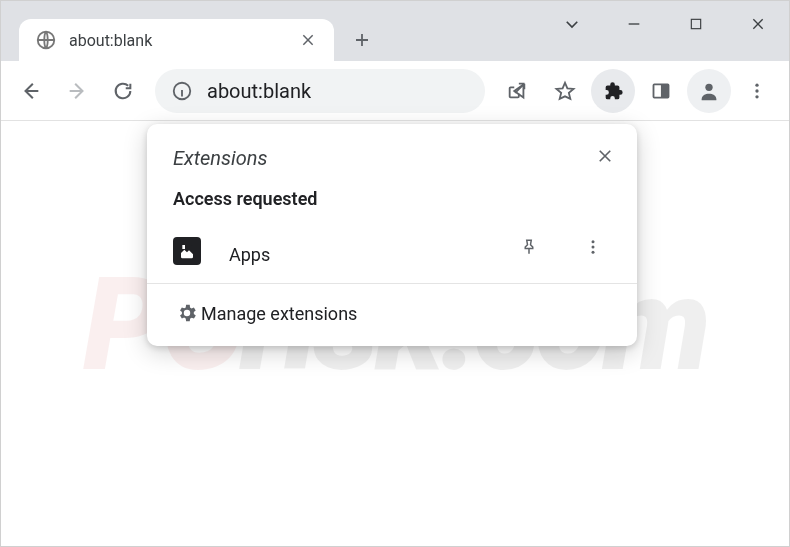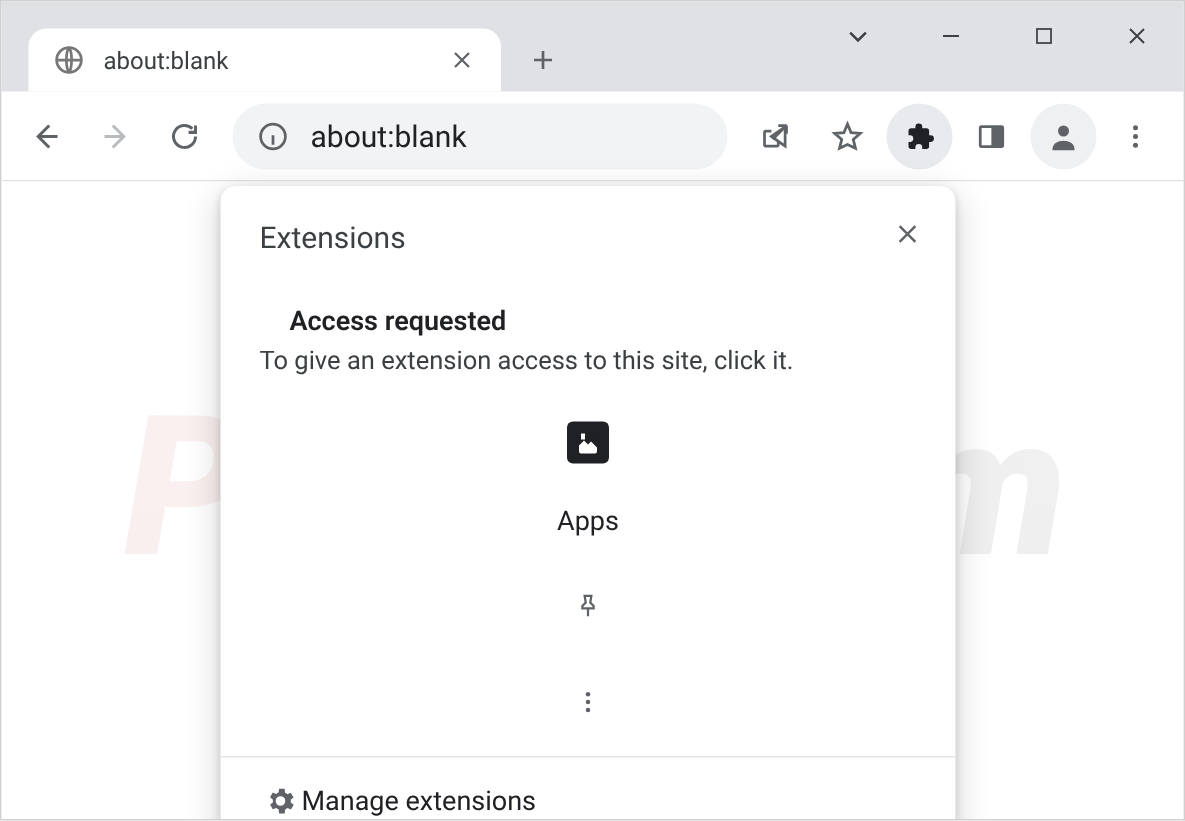--- a/index.html
+++ b/index.html
@@ -94,32 +94,31 @@
     background:#fff;
     border-radius:10px;
     box-shadow: 0 2px 6px rgba(0,0,0,0.15), 0 6px 24px rgba(0,0,0,0.18);
     color:#202124;
     font-size:17px;
   }
   .pop-head {
     padding: 22px 26px 4px 26px;
     position:relative;
   }
-  .pop-title { font-size:20px; color:#3c4043; margin-bottom:34px; }
+  .pop-title { font-size:20px; color:#3c4043; margin-bottom:18px;font-style:italic; }
   .pop-close {
     position:absolute; top:14px; right:14px;
     width:36px; height:36px; display:flex; align-items:center; justify-content:center;
     color:#5f6368; cursor:pointer; border-radius:50%;
   }
-  .pop-sub { font-weight:600; font-size:18px; margin-bottom:6px;margin-left:20px; }
+  .pop-sub { font-weight:600; font-size:18px; margin-bottom:6px; }
   .pop-desc { color:#3c4043; font-size:17px; margin-bottom:16px; }
   .ext-row {
-    display:flex; align-items:center; padding: 10px 26px 18px 26px;
+    display:flex; align-items:flex-end; padding: 10px 26px 18px 26px;
     gap:28px;
-    flex-direction:column;
   }
   .ext-icon {
     width:28px; height:28px; background:#202124; border-radius:4px;
     display:flex; align-items:center; justify-content:center;
   }
   .ext-name { flex:1; font-size:18px; color:#202124; }
   .row-action { width:36px; height:36px; display:flex; align-items:center; justify-content:center; color:#5f6368; cursor:pointer; border-radius:50%; }
   .divider { height:1px; background:#e4e4e4; margin:0; }
   .manage-row {
     display:flex; align-items:center; padding: 18px 26px 22px 26px;
@@ -254,21 +253,20 @@
 
   <div class="popover">
     <div class="pop-head">
       <div class="pop-title">Extensions</div>
       <div class="pop-close">
         <svg width="18" height="18" viewBox="0 0 24 24" stroke="#5f6368" stroke-width="2.2" fill="none">
             <path d="M5 5l14 14M19 5L5 19"></path>
           </svg>
       </div>
       <div class="pop-sub">Access requested</div>
-      <div class="pop-desc">To give an extension access to this site, click it.</div>
     </div>
 
     <div class="ext-row">
       <span class="ext-icon">
         <svg width="16" height="16" viewBox="0 0 24 24" fill="#fff">
           <rect x="3" y="3" width="18" height="18" rx="2" fill="#202124"></rect>
           <path d="M3 15l5-5 4 4 3-3 6 6v4a2 2 0 0 1-2 2H5a2 2 0 0 1-2-2z" fill="#fff"></path>
           <rect x="5" y="3" width="4" height="6" fill="#fff"></rect>
         </svg>
       </span>

